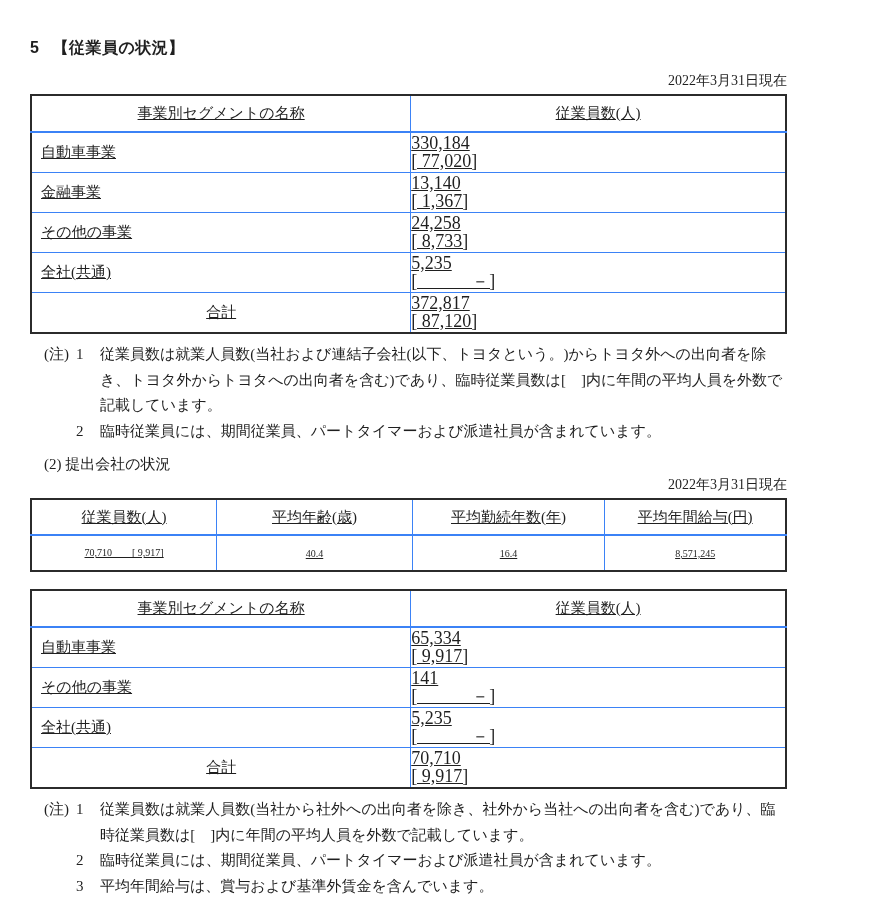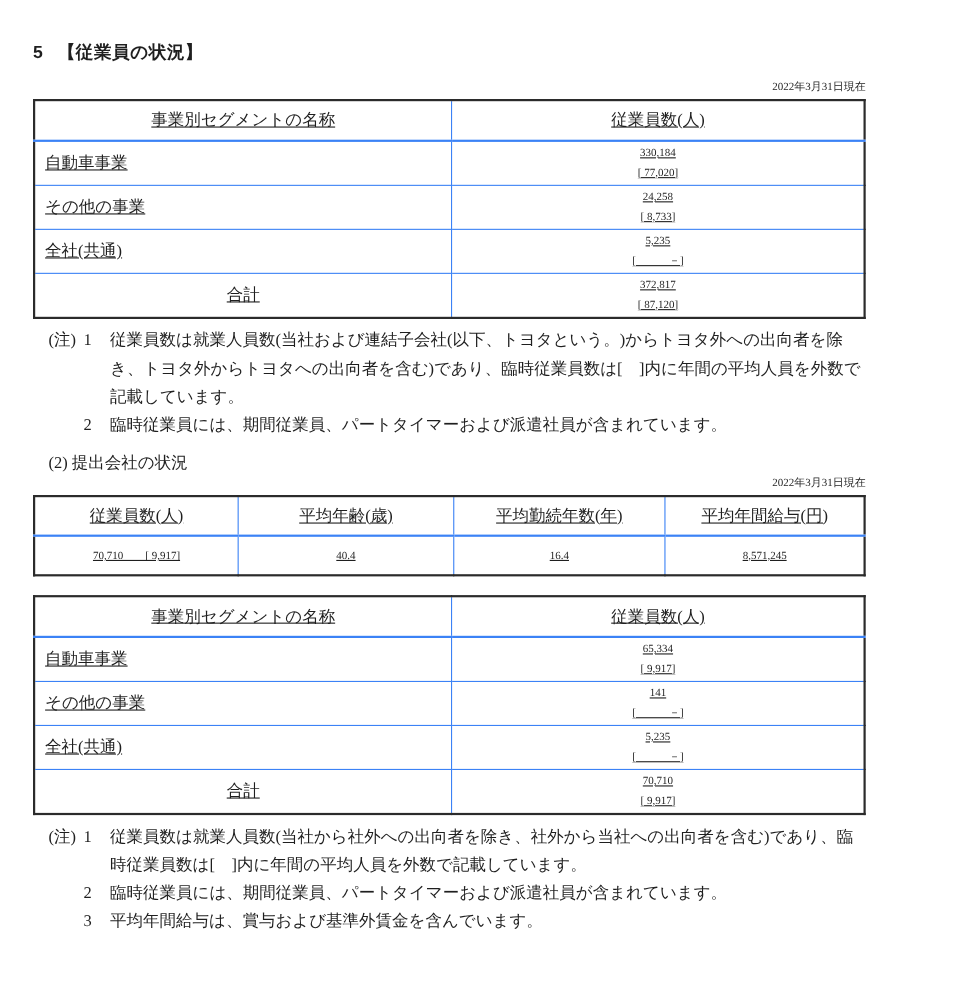--- a/index.html
+++ b/index.html
@@ -22,21 +22,21 @@
     margin-bottom: 13px;
   }
   .doc-title .sec-no { margin-right: 13px; }
 
   .sub-heading {
     font-size: 15px;
     margin-left: 14px;
     margin-bottom: 2px;
   }
   .as-of {
-    font-size: 10px;
+    font-size: 14px;
     text-align: right;
     margin-bottom: 4px;
   }
 
   
   table {
     width: 100%;
     border-collapse: collapse;
     table-layout: fixed;
     border: 2px solid #2b2b2b;
@@ -53,22 +53,22 @@
   td { vertical-align: middle; }
 
   .seg-table .col-label { width: 50.3%; }
   .seg-table td.label {
     font-size: 15px;
     padding-left: 9px;
     height: 39px;
   }
   .seg-table td.label.total { text-align: center; padding-left: 0; }
   .seg-table td.value {
-    text-align: center;
-    font-size: 10px;
+    text-align: left;
+    font-size: 18px;
     line-height: 17.5px;
     padding: 2px 0;
   }
 
   .summary-table th { height: 36px; }
   .summary-table td {
     text-align: center;
     font-size: 10px;
     height: 36px;
   }
@@ -110,20 +110,27 @@
       </thead>
       <tbody>
         <tr>
           <td class="label">自動車事業</td>
           <td class="value">
             <div>330,184</div>
             <div>[ 77,020]</div>
           </td>
         </tr>
         <tr>
+          <td class="label">金融事業</td>
+          <td class="value">
+            <div>13,140</div>
+            <div>[ 1,367]</div>
+          </td>
+        </tr>
+        <tr>
           <td class="label">その他の事業</td>
           <td class="value">
             <div>24,258</div>
             <div>[ 8,733]</div>
           </td>
         </tr>
         <tr>
           <td class="label">全社(共通)</td>
           <td class="value">
             <div>5,235</div>

